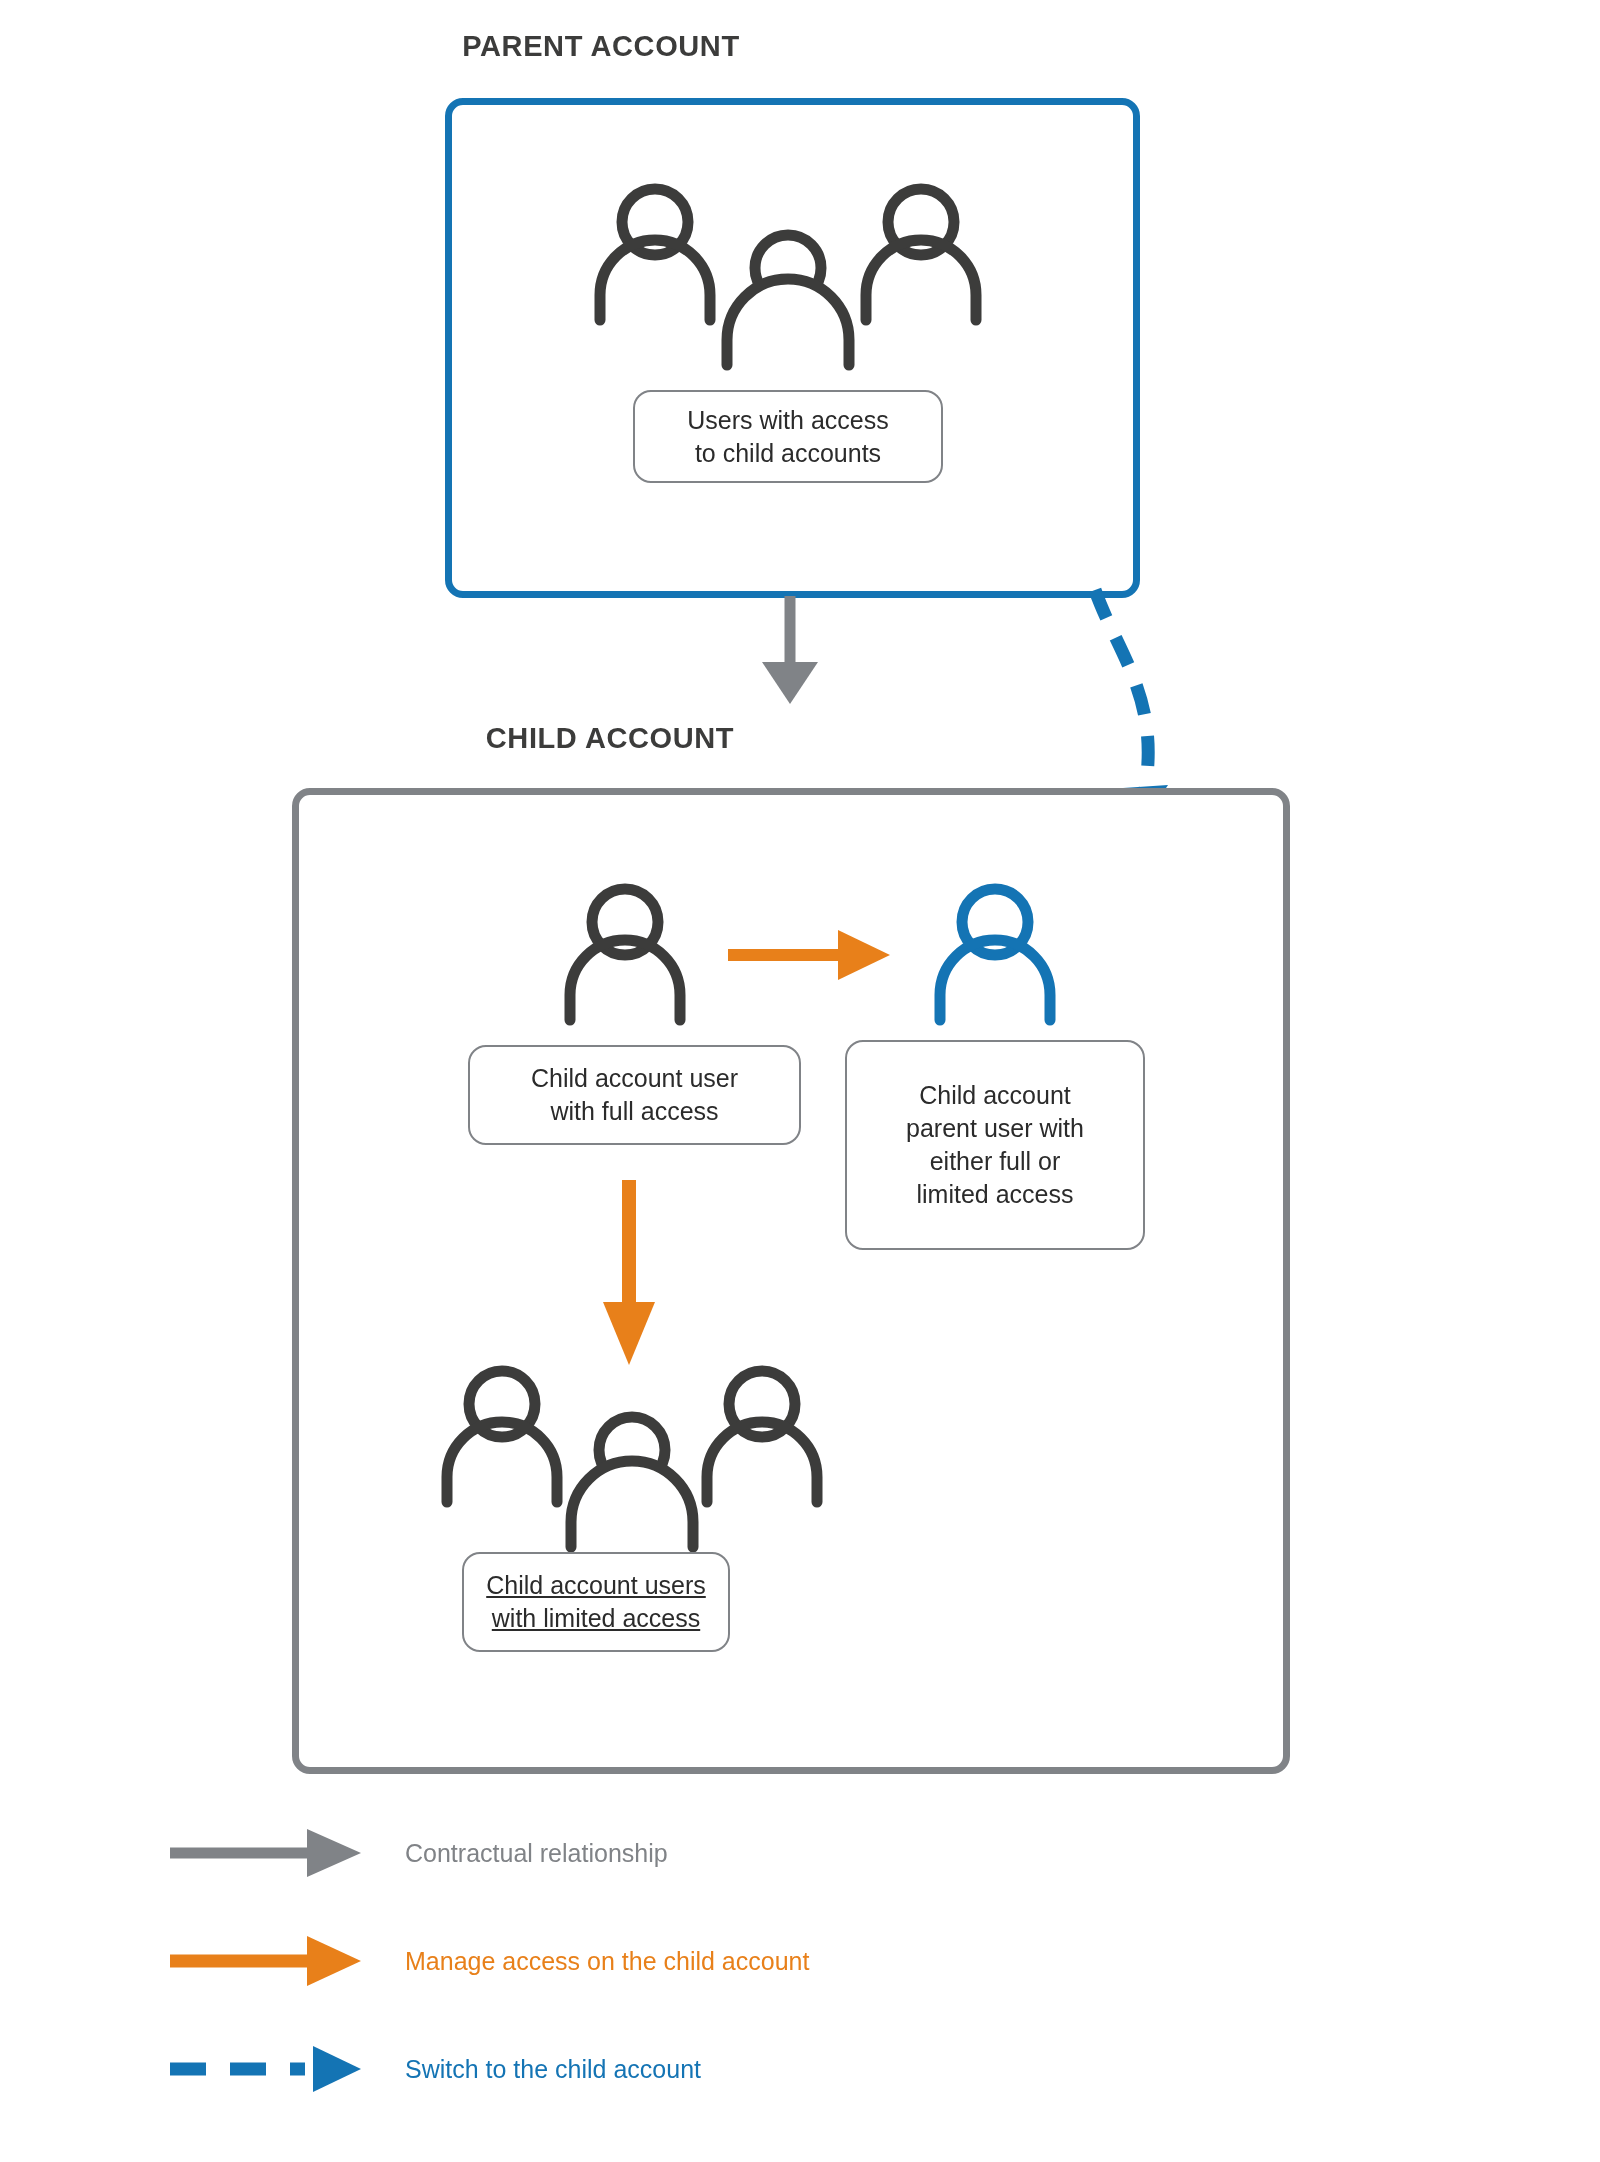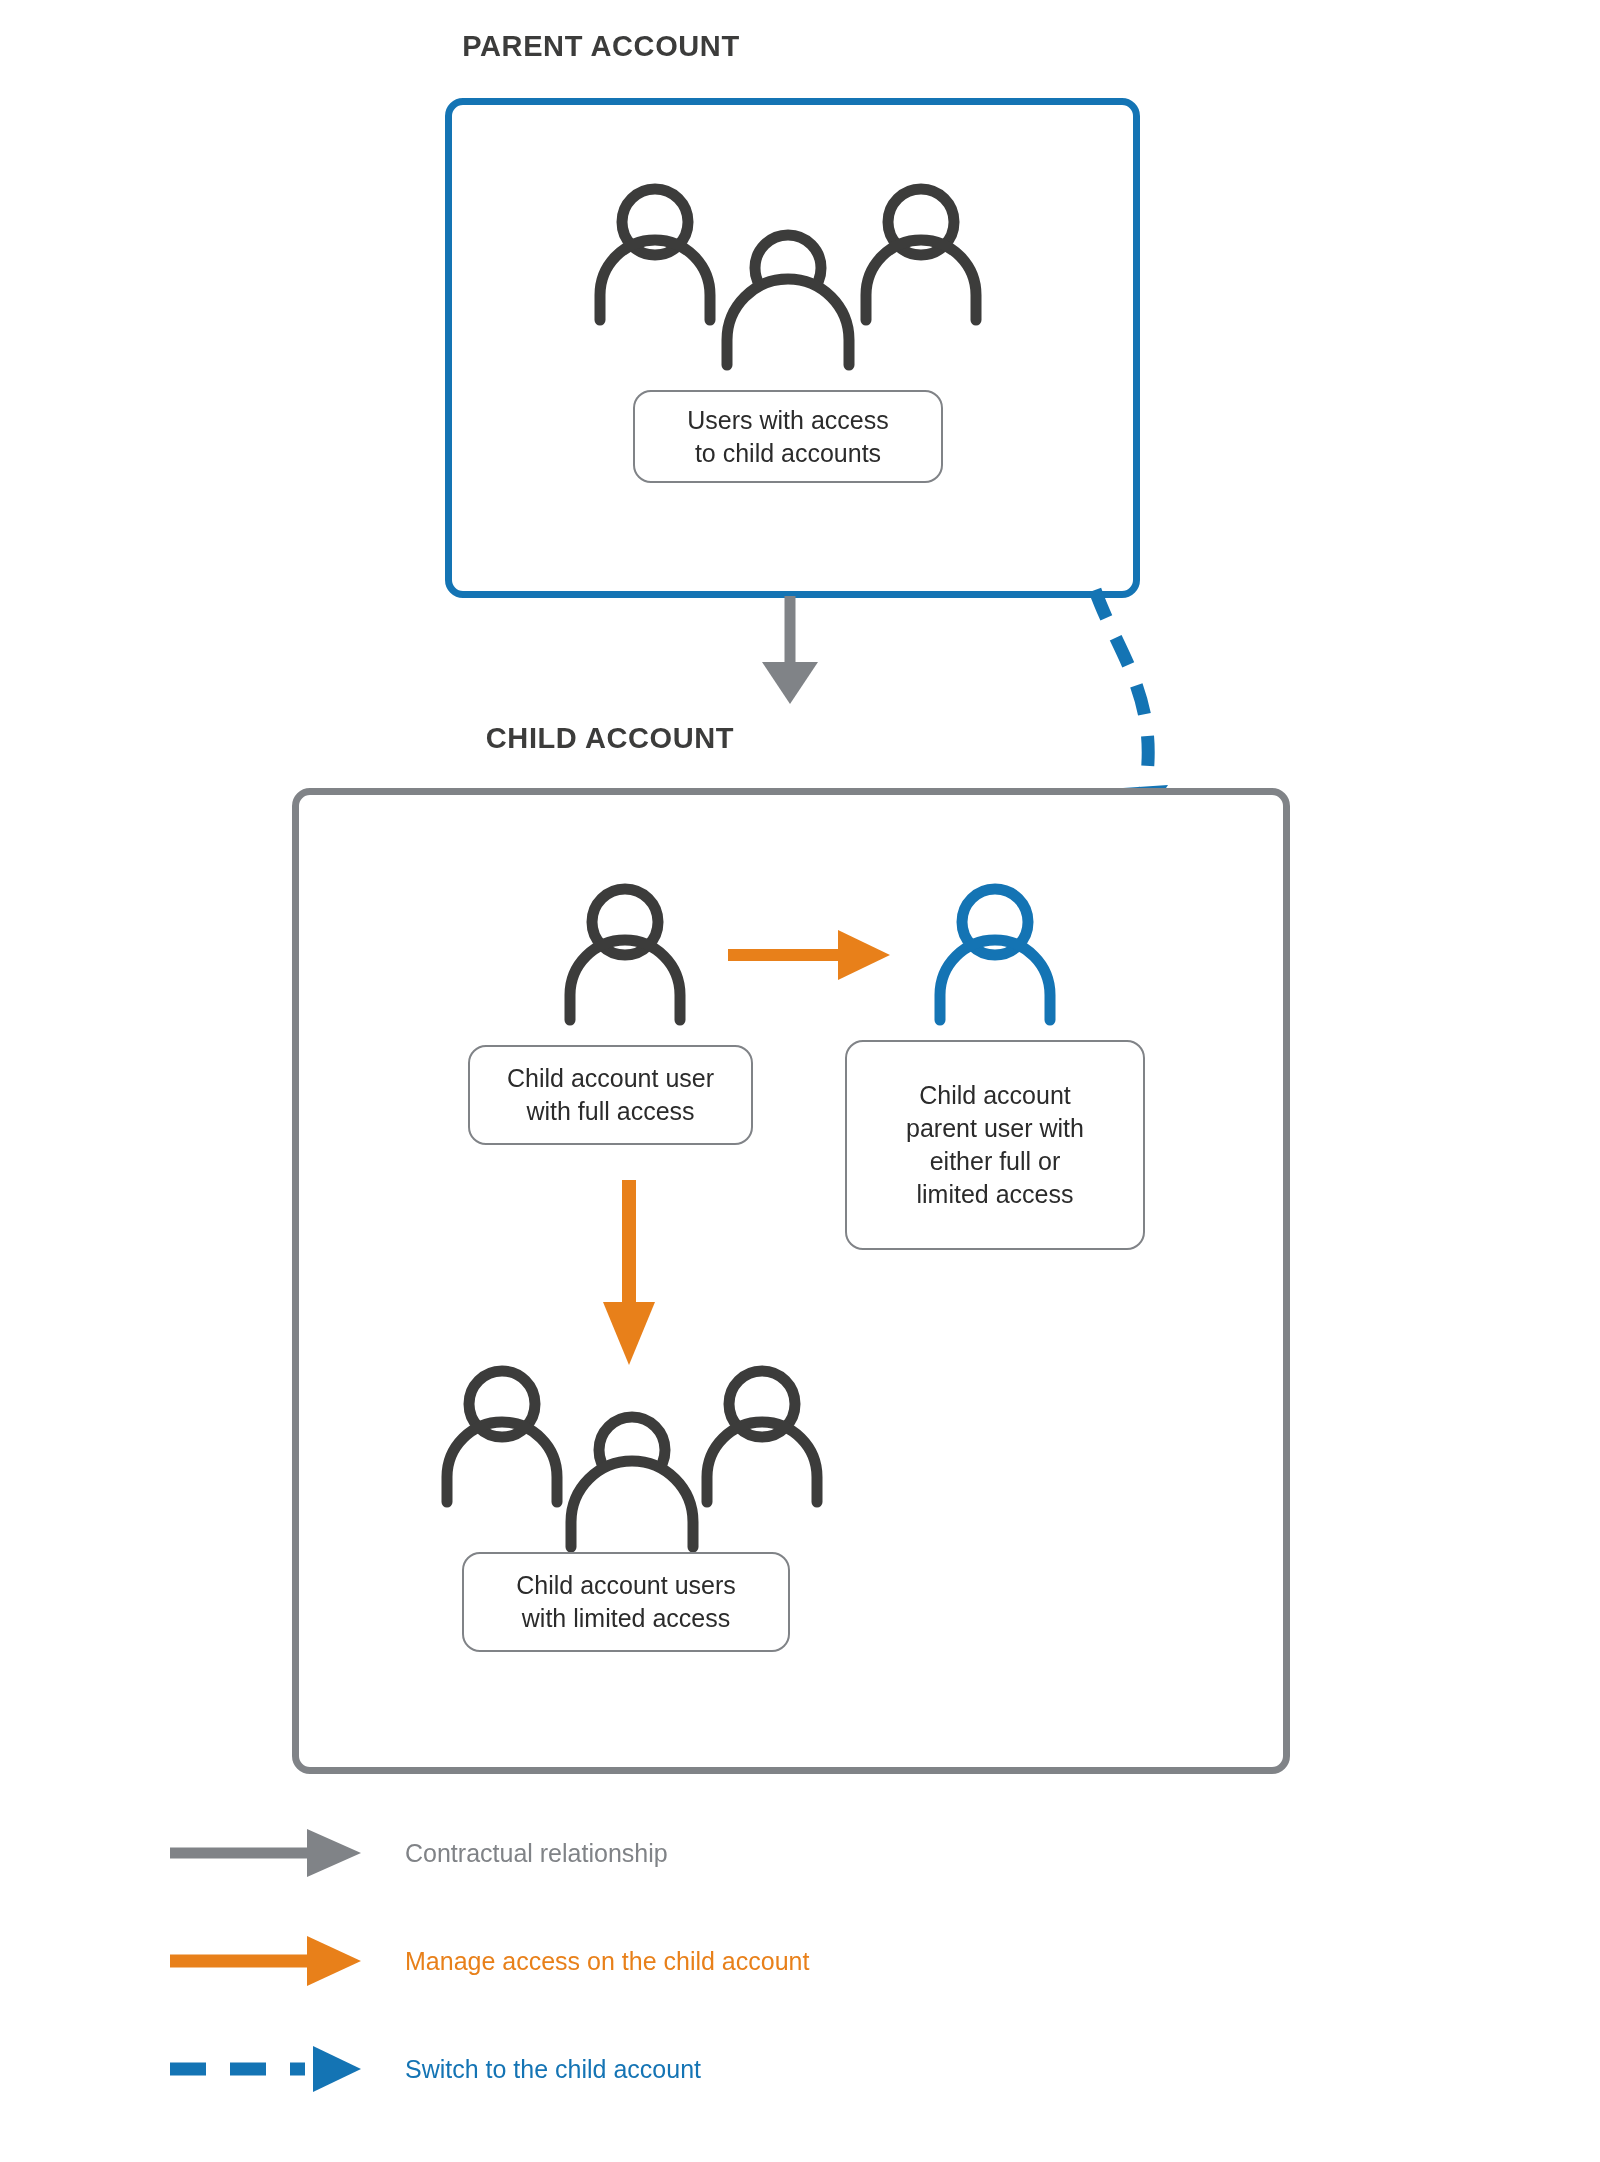--- a/index.html
+++ b/index.html
@@ -145,21 +145,21 @@
     </svg>
   </div>
 
   <div class="abs" style="left:930px; top:880px; width:130px; height:140px;">
     <svg width="130" height="140" viewBox="0 0 130 140">
       <circle cx="65" cy="42" r="33" fill="none" stroke="#1474b4" stroke-width="11"></circle>
       <path d="M10 140 L10 115 A55 55 0 0 1 120 115 L120 140" fill="none" stroke="#1474b4" stroke-width="11" stroke-linecap="round" stroke-linejoin="round"></path>
     </svg>
   </div>
 
-  <div class="abs caption" style="left:468px; top:1045px; width:285px; height:100px; white-space:pre-line;">Child account user
+  <div class="abs caption" style="left:468px; top:1045px; width:333px; height:100px; white-space:pre-line;">Child account user
 with full access</div>
 
   <div class="abs caption" style="left:845px; top:1040px; width:300px; height:210px; white-space:pre-line;">Child account
 parent user with
 either full or
 limited access</div>
 
   <div class="abs" style="left:595px; top:1180px; width:80px; height:200px;">
     <svg width="80" height="200" viewBox="0 0 80 200">
       <line x1="34" y1="0" x2="34" y2="130" stroke="#e8801a" stroke-width="14"></line>
@@ -172,21 +172,21 @@
       <circle cx="65" cy="42" r="33" fill="none" stroke="#3c3c3b" stroke-width="11"></circle>
       <path d="M10 140 L10 115 A55 55 0 0 1 120 115 L120 140" fill="none" stroke="#3c3c3b" stroke-width="11" stroke-linecap="round" stroke-linejoin="round"></path>
       <circle cx="325" cy="42" r="33" fill="none" stroke="#3c3c3b" stroke-width="11"></circle>
       <path d="M270 140 L270 115 A55 55 0 0 1 380 115 L380 140" fill="none" stroke="#3c3c3b" stroke-width="11" stroke-linecap="round" stroke-linejoin="round"></path>
       <circle cx="195" cy="88" r="39" fill="#ffffff"></circle>
       <circle cx="195" cy="88" r="33" fill="none" stroke="#3c3c3b" stroke-width="11"></circle>
       <path d="M134 185 L134 160 A61 61 0 0 1 256 160 L256 185" fill="#ffffff" stroke="#3c3c3b" stroke-width="11" stroke-linecap="round" stroke-linejoin="round"></path>
     </svg>
   </div>
 
-  <div class="abs caption" style="left:462px; top:1552px; width:328px; height:100px; white-space:pre-line;">Child account users
+  <div class="abs caption" style="left:462px; top:1552px; width:268px; height:100px; white-space:pre-line;text-decoration:underline;">Child account users
 with limited access</div>
 
   <div class="abs" style="left:165px; top:1825px; width:1200px;">
 
     <div class="legend-row" style="margin-bottom:52px;">
       <div class="legend-art">
         <svg width="210" height="56" viewBox="0 0 210 56">
           <line x1="5" y1="28" x2="150" y2="28" stroke="#808387" stroke-width="11"></line>
           <polygon points="196,28 142,4 142,52" fill="#808387"></polygon>
         </svg>

